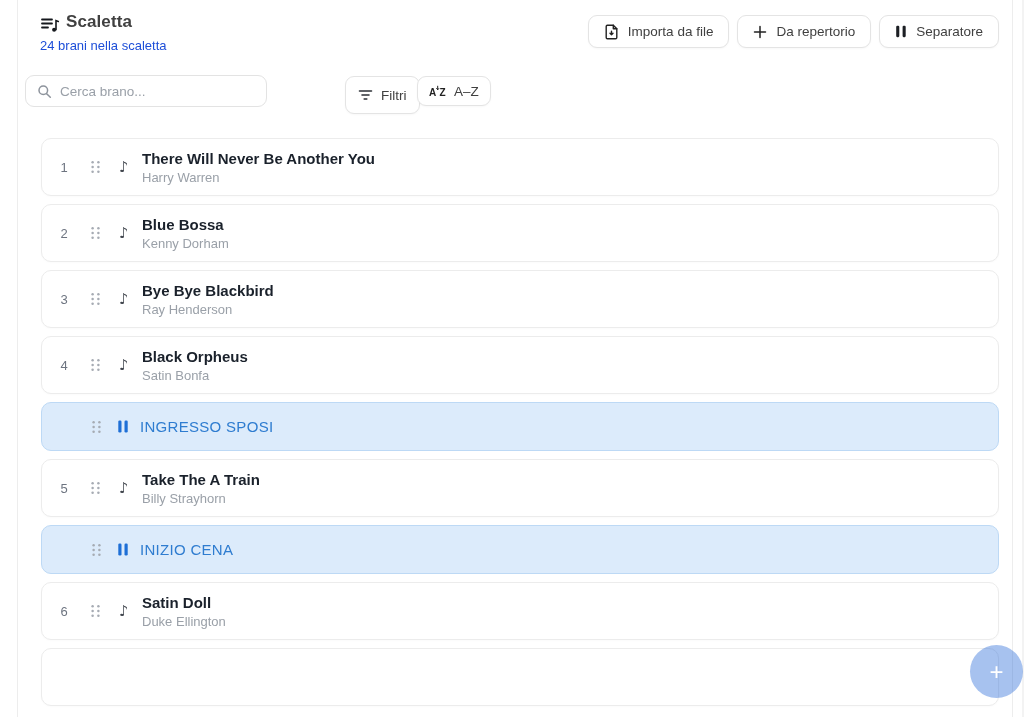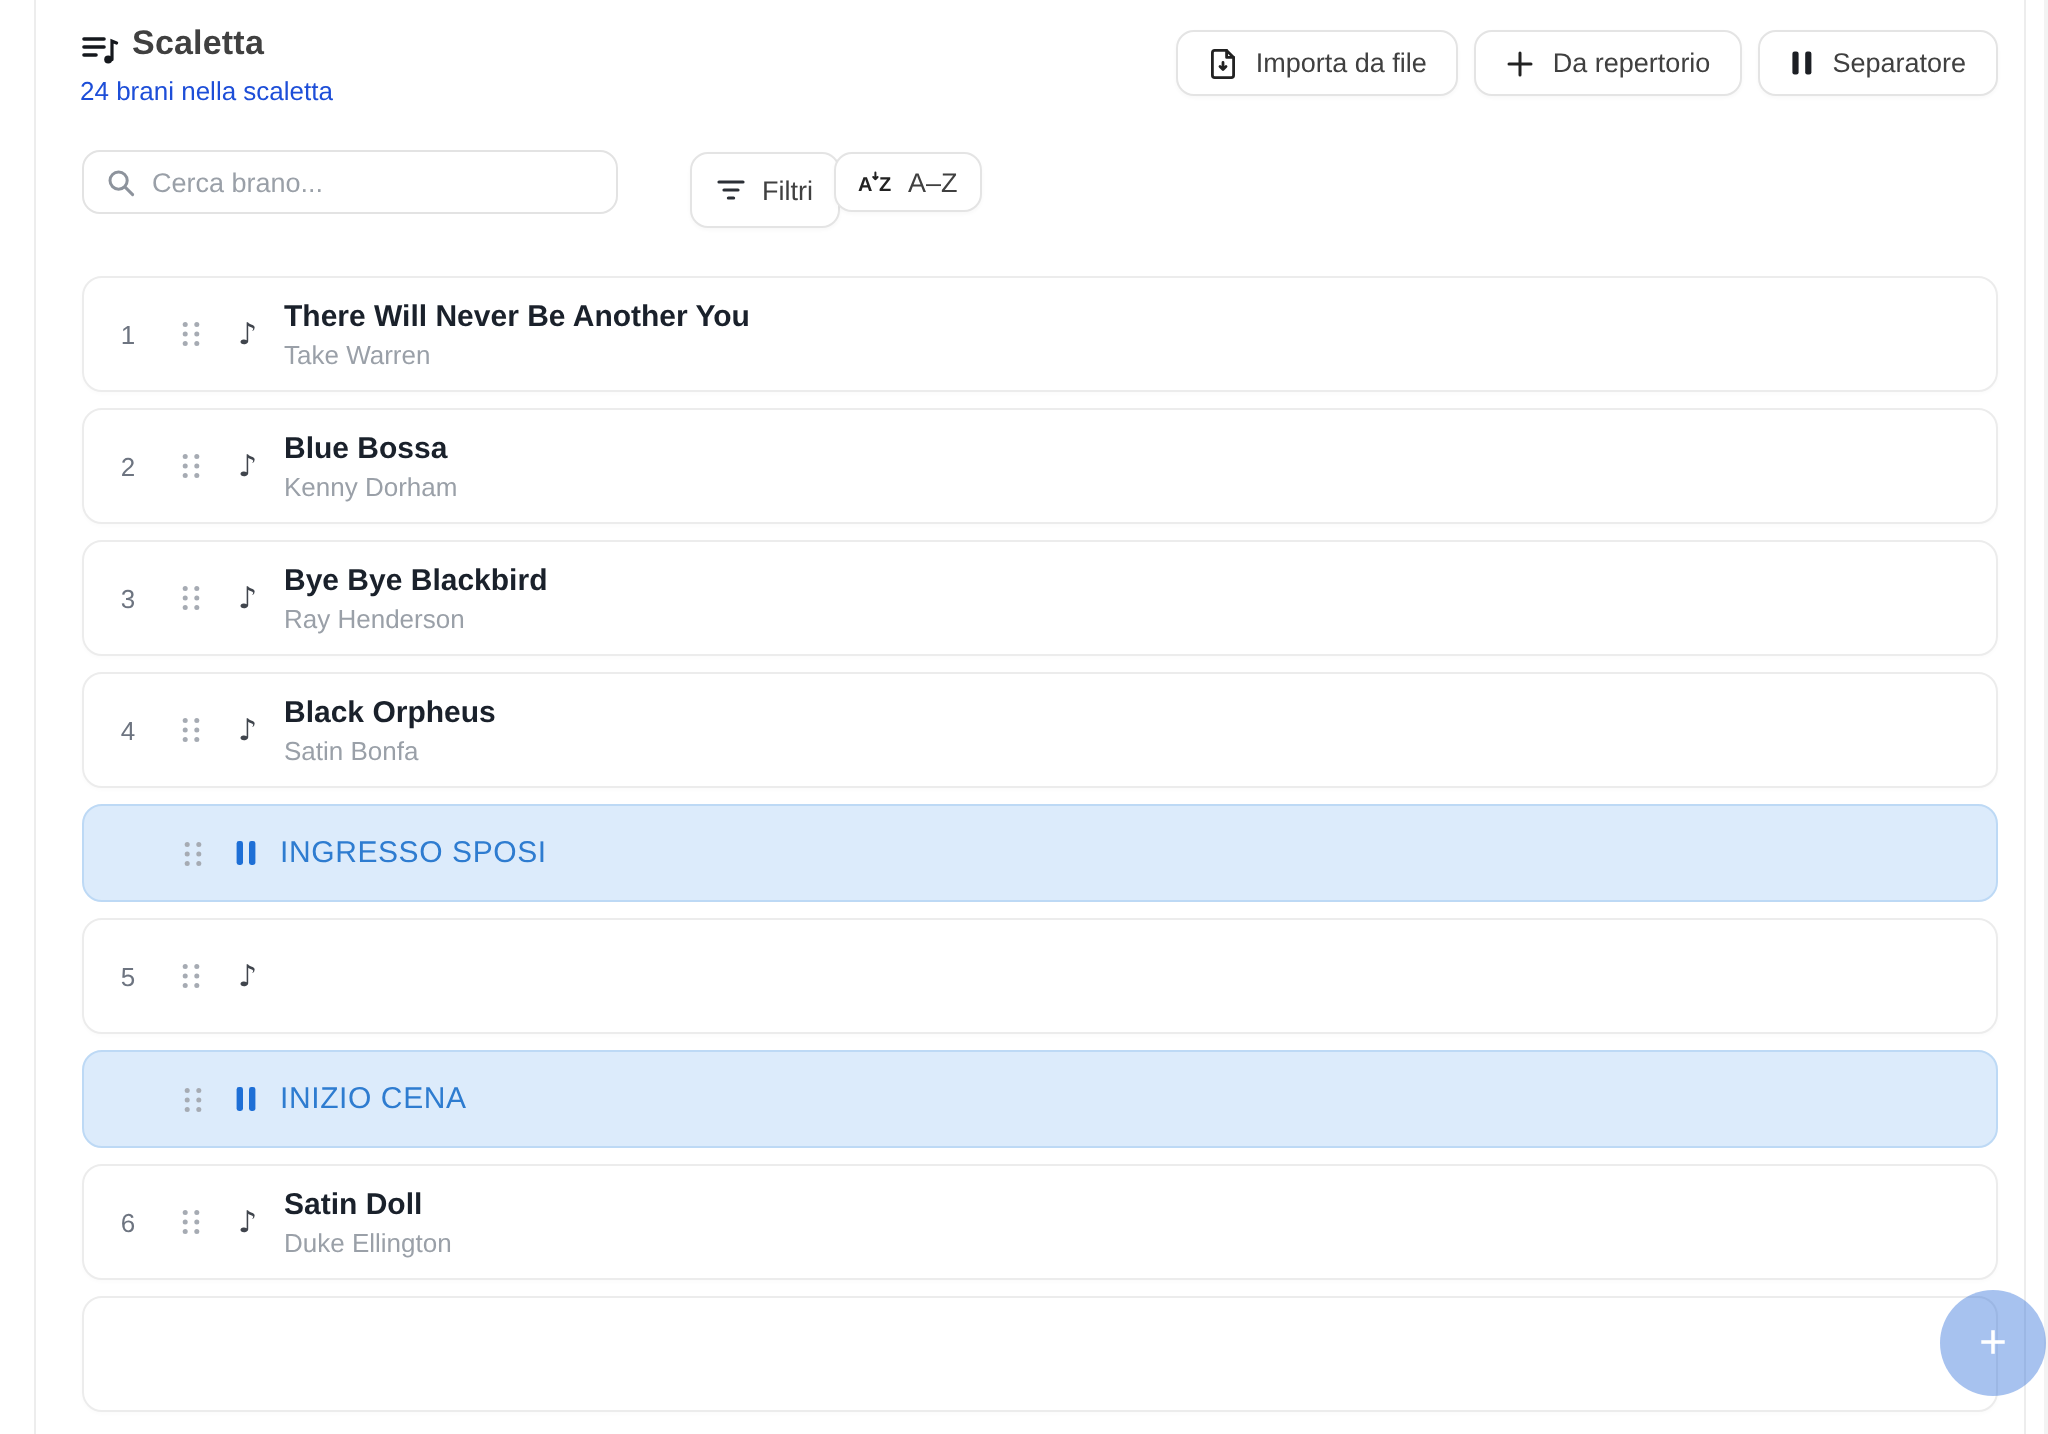--- a/index.html
+++ b/index.html
@@ -20,21 +20,21 @@
   .hdr-actions { position:absolute; top:15px; right:25px; display:flex; gap:8px; }
   .btn {
     display:inline-flex; align-items:center; gap:9px; height:33px; padding:0 15px;
     background:#fff; border:1px solid #e4e4e4; border-radius:9px;
     font-size:13.5px; color:#404040; cursor:pointer; box-shadow:0 1px 2px rgba(0,0,0,.03);
     font-family:inherit;
   }
   .btn .ic { display:inline-flex; align-items:center; }
 
   
-  .search-wrap { position:absolute; left:41px; top:75px; width:268px; height:32px; }
+  .search-wrap { position:absolute; left:25px; top:75px; width:242px; height:32px; }
   .search-wrap svg { position:absolute; left:12px; top:9px; }
   .search-input {
     width:100%; height:100%; border:1px solid #e3e3e3; border-radius:9px;
     padding:0 12px 0 34px; font-size:13.5px; color:#1c2128; outline:none; background:#fff;
     font-family:inherit;
   }
   .search-input::placeholder { color:#9aa0a8; }
   .btn-filtri { position:absolute; left:345px; top:76px; height:30px; padding:18px 12px; gap:8px; }
   .btn-az { position:absolute; left:417px; top:76px; height:30px; padding:0 11px; gap:7px; }
 
@@ -150,21 +150,21 @@
             <circle cx="2.6" cy="7" r="1.25" fill="#a6abb3"></circle>
             <circle cx="2.6" cy="11.8" r="1.25" fill="#a6abb3"></circle>
             <circle cx="8.4" cy="2.2" r="1.25" fill="#a6abb3"></circle>
             <circle cx="8.4" cy="7" r="1.25" fill="#a6abb3"></circle>
             <circle cx="8.4" cy="11.8" r="1.25" fill="#a6abb3"></circle>
           </svg>
         </span>
         <span class="note-glyph">♪</span>
         <span class="song-text">
           <span class="song-title">There Will Never Be Another You</span>
-          <span class="song-artist">Take Warren</span>
+          <span class="song-artist">Harry Warren</span>
         </span>
       </div>
       <div class="card song">
         <span class="num">2</span>
         <span class="handle">
           <svg width="11" height="14" viewBox="0 0 11 14">
             <circle cx="2.6" cy="2.2" r="1.25" fill="#a6abb3"></circle>
             <circle cx="2.6" cy="7" r="1.25" fill="#a6abb3"></circle>
             <circle cx="2.6" cy="11.8" r="1.25" fill="#a6abb3"></circle>
             <circle cx="8.4" cy="2.2" r="1.25" fill="#a6abb3"></circle>
@@ -239,20 +239,24 @@
           <svg width="11" height="14" viewBox="0 0 11 14">
             <circle cx="2.6" cy="2.2" r="1.25" fill="#a6abb3"></circle>
             <circle cx="2.6" cy="7" r="1.25" fill="#a6abb3"></circle>
             <circle cx="2.6" cy="11.8" r="1.25" fill="#a6abb3"></circle>
             <circle cx="8.4" cy="2.2" r="1.25" fill="#a6abb3"></circle>
             <circle cx="8.4" cy="7" r="1.25" fill="#a6abb3"></circle>
             <circle cx="8.4" cy="11.8" r="1.25" fill="#a6abb3"></circle>
           </svg>
         </span>
         <span class="note-glyph">♪</span>
+        <span class="song-text">
+          <span class="song-title">Take The A Train</span>
+          <span class="song-artist">Billy Strayhorn</span>
+        </span>
       </div>
       <div class="card sep">
         <span class="handle">
           <svg width="11" height="14" viewBox="0 0 11 14">
             <circle cx="2.6" cy="2.2" r="1.25" fill="#a6abb3"></circle>
             <circle cx="2.6" cy="7" r="1.25" fill="#a6abb3"></circle>
             <circle cx="2.6" cy="11.8" r="1.25" fill="#a6abb3"></circle>
             <circle cx="8.4" cy="2.2" r="1.25" fill="#a6abb3"></circle>
             <circle cx="8.4" cy="7" r="1.25" fill="#a6abb3"></circle>
             <circle cx="8.4" cy="11.8" r="1.25" fill="#a6abb3"></circle>

